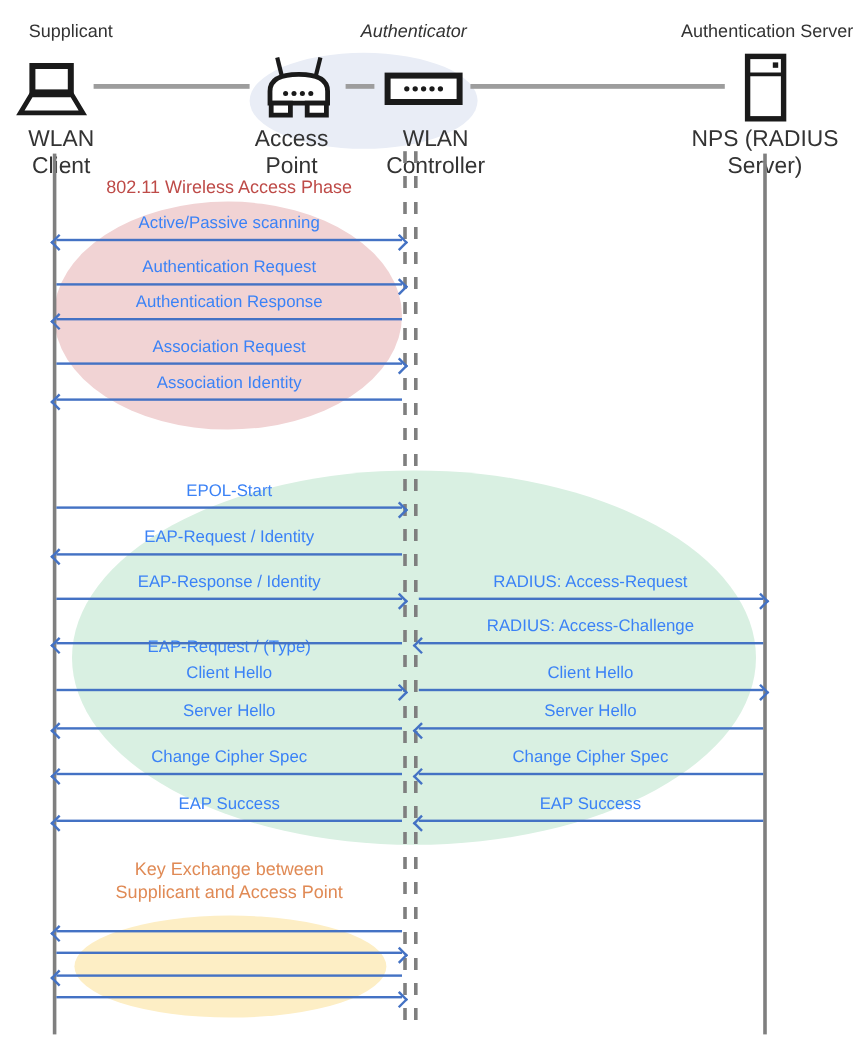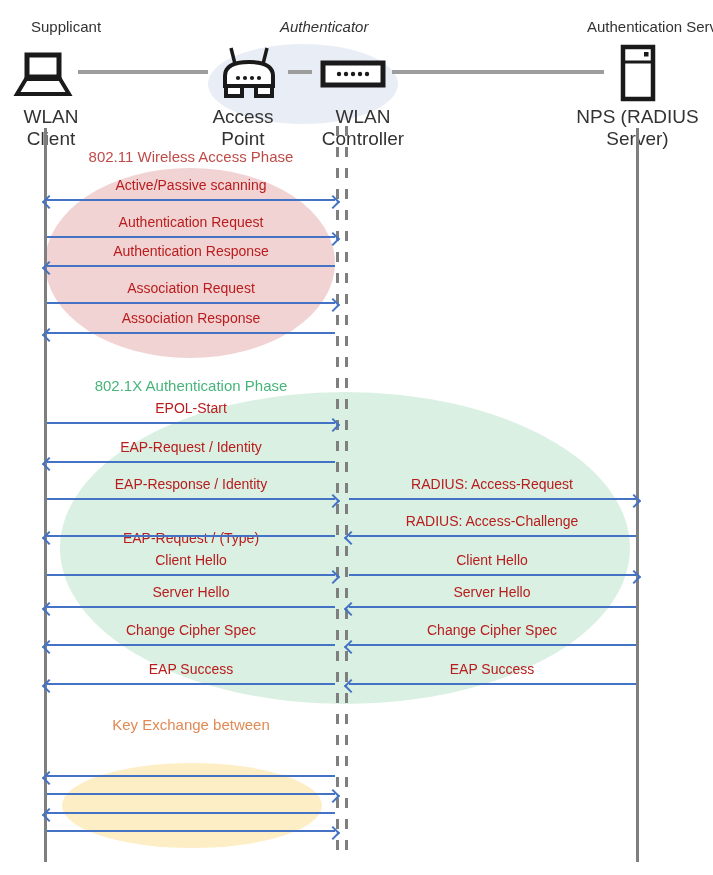--- a/index.html
+++ b/index.html
@@ -3,21 +3,21 @@
 <meta charset="utf-8">
 <style>
   html,body { margin:0; padding:0; background:#fff; }
   #stage {
     position:relative; width:713px; height:875px; overflow:hidden;
     background:#fff; font-family:"Liberation Sans", sans-serif; color:#3d3d3d;
   }
   .abs { position:absolute; }
 
   
-  .role-label { position:absolute; top:18px; font-size:15px; color:#333; text-align:left;margin-left:31px; }
+  .role-label { position:absolute; top:18px; font-size:15px; color:#333; text-align:right; }
   .dev-label  { position:absolute; top:106px; font-size:19px; color:#333; text-align:center; }
   .hdr-ellipse { position:absolute; left:208px; top:44px; width:190px; height:80px;
                  background:#e9edf6; border-radius:50%; }
   .connector { position:absolute; top:70px; height:4px; background:#9d9d9d; }
 
   
   .lifeline { position:absolute; top:128px; width:3px; height:734px; background:#7f7f7f; }
   .lifeline-dashed { position:absolute; top:126px; width:3px; height:728px;
     background:repeating-linear-gradient(to bottom, #7f7f7f 0 10px, transparent 10px 21px); }
 
@@ -28,21 +28,21 @@
   .ph3 { left:62px;  top:763px; width:260px; height:85px;  background:#fdeec5; }
 
   
   .ph-title { position:absolute; left:45px; width:292px; text-align:center;
               font-size:15px; line-height:19px; }
   .t1 { top:147px; color:#be4b48;text-align:center; }
   .t2 { top:376px; color:#47b579; }
   .t3 { top:715px; color:#e08a55; }
 
   
-  .msg-label { position:absolute; text-align:center; font-size:14px; color:#b91c1c; z-index:3; }
+  .msg-label { position:absolute; text-align:center; font-size:14px; color:#3b82f6; z-index:3; }
   .lab-left  { left:45px;  width:292px; }
   .lab-right { left:347px; width:290px; }
 
   .msg-arrow { position:absolute; height:0; border-top:2.4px solid #4472c4; z-index:3; }
   .span-left  { left:47px;  width:288px; }
   .span-right { left:349px; width:287px; }
   .h { position:absolute; width:8px; height:8px; border:solid #4472c4; border-width:2.4px 2.4px 0 0; }
   .h-right { right:-3px; top:-4px; transform:rotate(45deg); }
   .h-left  { left:-3px;  top:-4px; transform:rotate(225deg); }
 
@@ -134,26 +134,25 @@
   <div class="msg-label lab-left" style="top:243px">Authentication Response</div>
   <div class="msg-arrow span-left" style="top:265px">
       <i class="h h-left"></i>
     </div>
 
   <div class="msg-label lab-left" style="top:280px">Association Request</div>
   <div class="msg-arrow span-left" style="top:302px">
       <i class="h h-right"></i>
     </div>
 
-  <div class="msg-label lab-left" style="top:310px">Association Response</div>
+  <div class="msg-label lab-left" style="top:310px">Association Identity</div>
   <div class="msg-arrow span-left" style="top:332px">
       <i class="h h-left"></i>
     </div>
 
-  <div class="ph-title t2">802.1X Authentication Phase</div>
 
   <div class="msg-label lab-left" style="top:400px">EPOL-Start</div>
   <div class="msg-arrow span-left" style="top:422px">
       <i class="h h-right"></i>
     </div>
 
   <div class="msg-label lab-left" style="top:439px">EAP-Request / Identity</div>
   <div class="msg-arrow span-left" style="top:461px">
       <i class="h h-left"></i>
     </div>
@@ -207,20 +206,21 @@
   <div class="msg-arrow span-left" style="top:683px">
       <i class="h h-left"></i>
     </div>
   <div class="msg-label lab-right" style="top:661px">EAP Success</div>
   <div class="msg-arrow span-right" style="top:683px">
       <i class="h h-left"></i>
     </div>
 
   <div class="ph-title t3">
     <div>Key Exchange between</div>
+    <div>Supplicant and Access Point</div>
   </div>
 
   <div class="msg-arrow span-left" style="top:775px">
       <i class="h h-left"></i>
     </div>
   <div class="msg-arrow span-left" style="top:793px">
       <i class="h h-right"></i>
     </div>
   <div class="msg-arrow span-left" style="top:812px">
       <i class="h h-left"></i>

